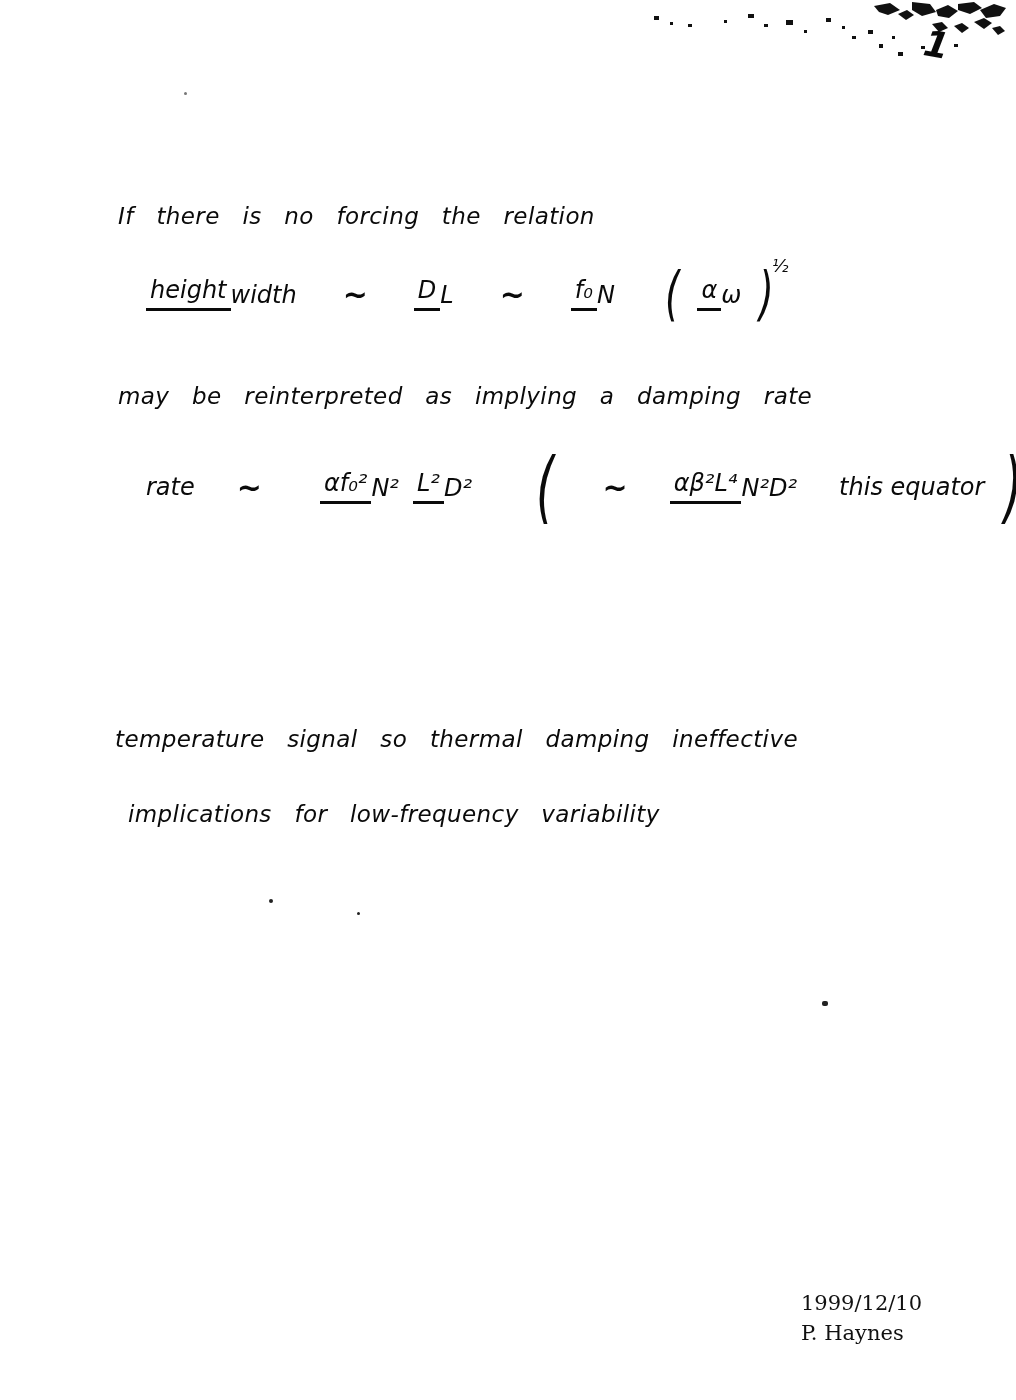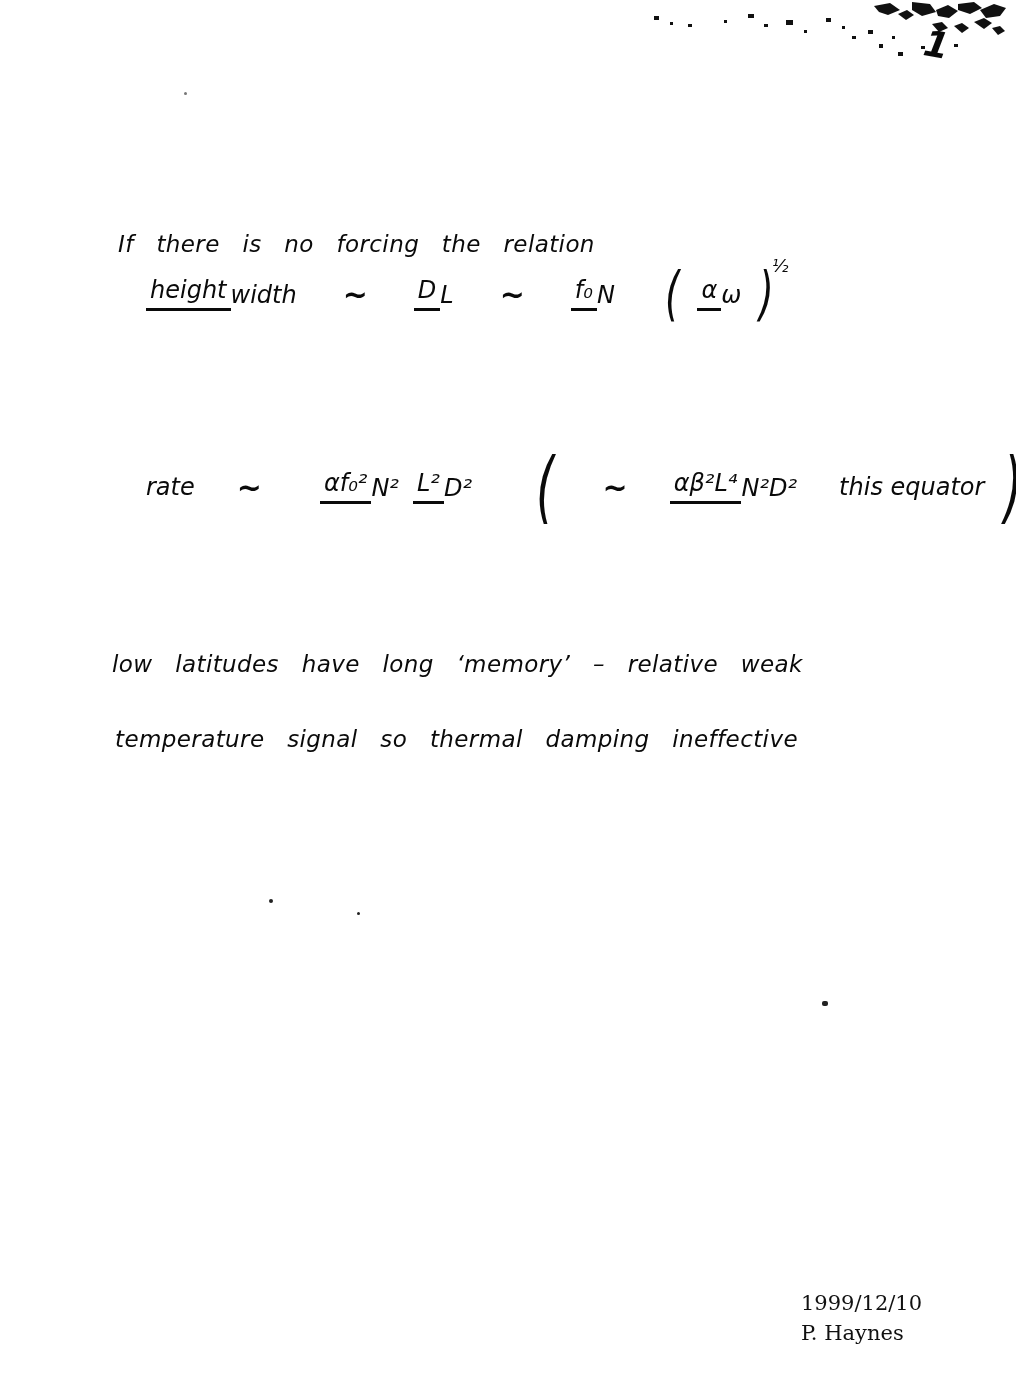--- a/index.html
+++ b/index.html
@@ -139,21 +139,21 @@
   </svg>
 
   <span class="speck s1"></span>
   <span class="speck s2"></span>
   <span class="speck s3"></span>
   <span class="speck s4"></span>
 
   <div class="page-number">1</div>
 
 
-  <p class="hand" style="left:118px; top:203px;margin-top:28px;">If there is no forcing the relation</p>
+  <p class="hand" style="left:118px; top:203px;">If there is no forcing the relation</p>
 
   <div class="formula f1" style="left:146px; top:268px;">
     <span class="frac">
       <span class="num">height</span>
       <span class="den">width</span>
     </span>
     <span class="tilde">~</span>
     <span class="frac">
       <span class="num">D</span>
       <span class="den">L</span>
@@ -165,20 +165,21 @@
     </span>
     <span class="paren">(</span>
     <span class="frac frac-aw">
       <span class="num">α</span>
       <span class="den">ω</span>
     </span>
     <span class="paren frac-aw">)</span>
     <span class="exp">½</span>
   </div>
 
+  <p class="hand" style="left:118px; top:383px;">may be reinterpreted as implying a damping rate</p>
 
   <div class="formula f2" style="left:146px; top:452px;">
     <span>rate</span>
     <span class="tilde m-md">~</span>
     <span class="frac m-lg">
       <span class="num">αf₀²</span>
       <span class="den">N²</span>
     </span>
     <span class="frac m-sm">
       <span class="num">L²</span>
@@ -188,23 +189,23 @@
     <span class="tilde m-md">~</span>
     <span class="frac m-md">
       <span class="num">αβ²L⁴</span>
       <span class="den">N²D²</span>
     </span>
     <span class="m-md">this equator</span>
     <span class="paren-big m-sm">)</span>
   </div>
 
 
-  <p class="hand" style="left:112px; top:651px;">low latitudes have long ‘memory’ – relative weak</p>
 
   <p class="hand" style="left:115px; top:726px;">temperature signal so thermal damping ineffective</p>
 
+  <p class="hand" style="left:128px; top:801px;">implications for low-frequency variability</p>
 
   <div class="footer">
     <div>1999/12/10</div>
     <div>P. Haynes</div>
   </div>
 
 </div>
 
 </body></html>

